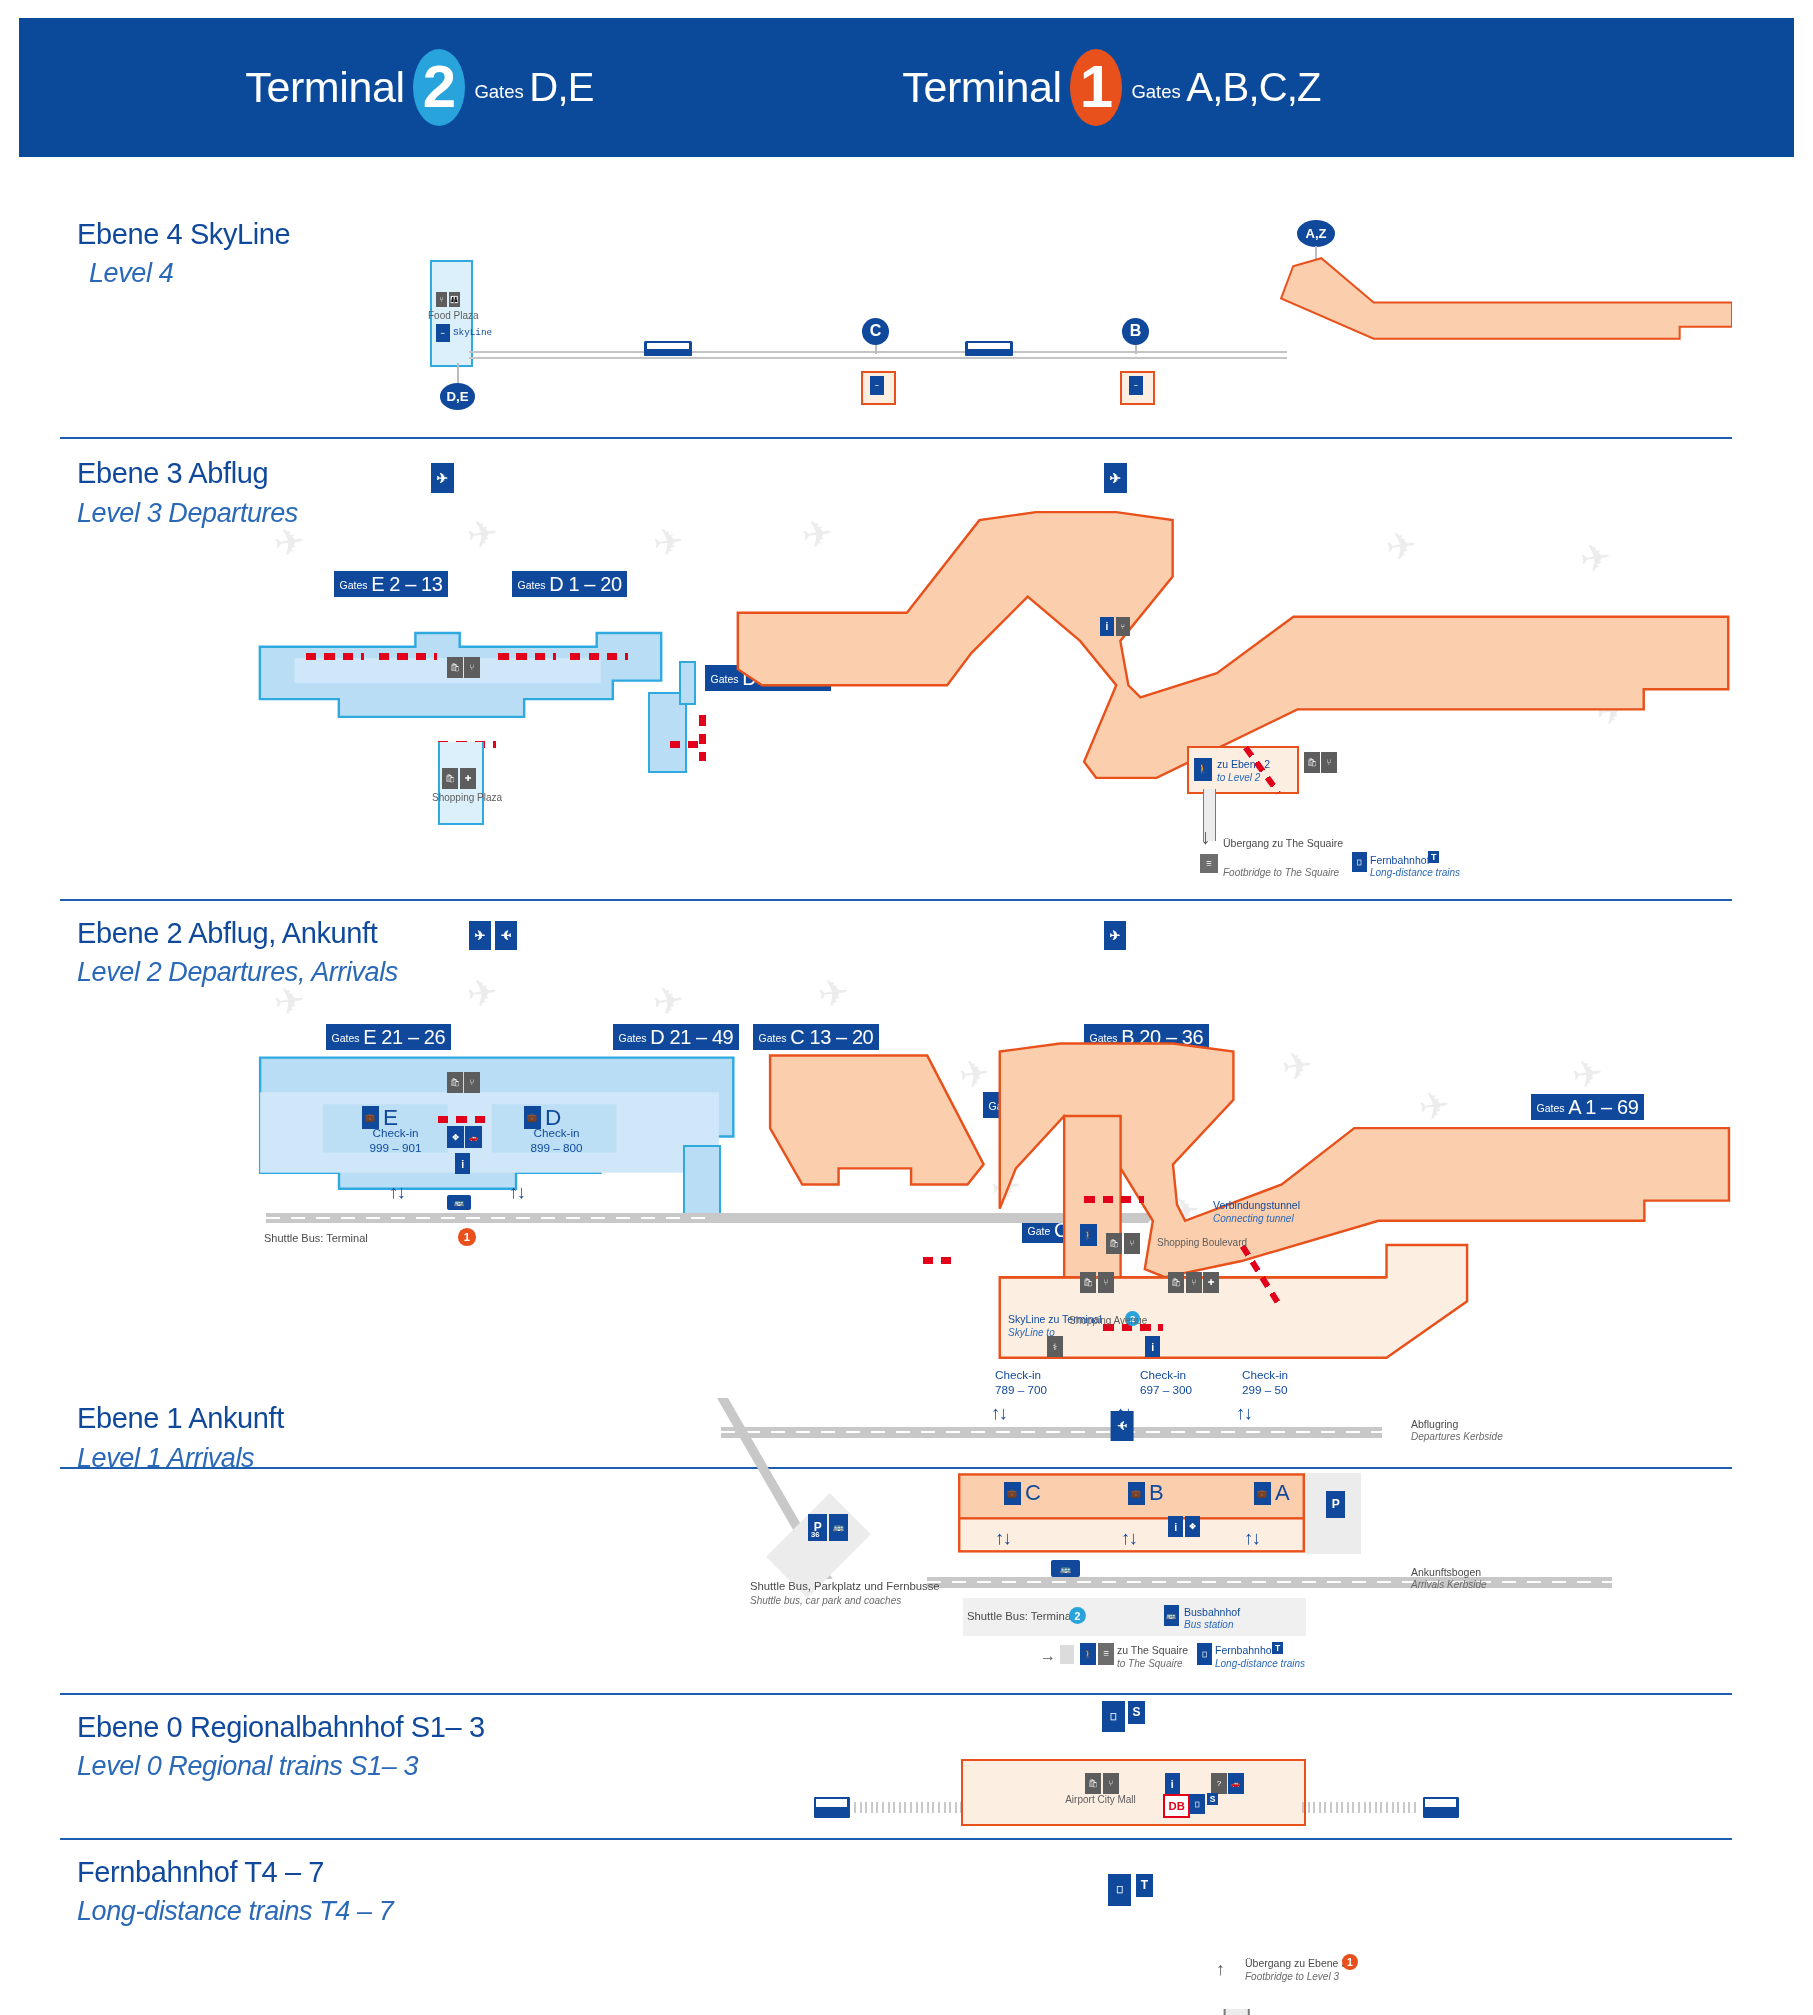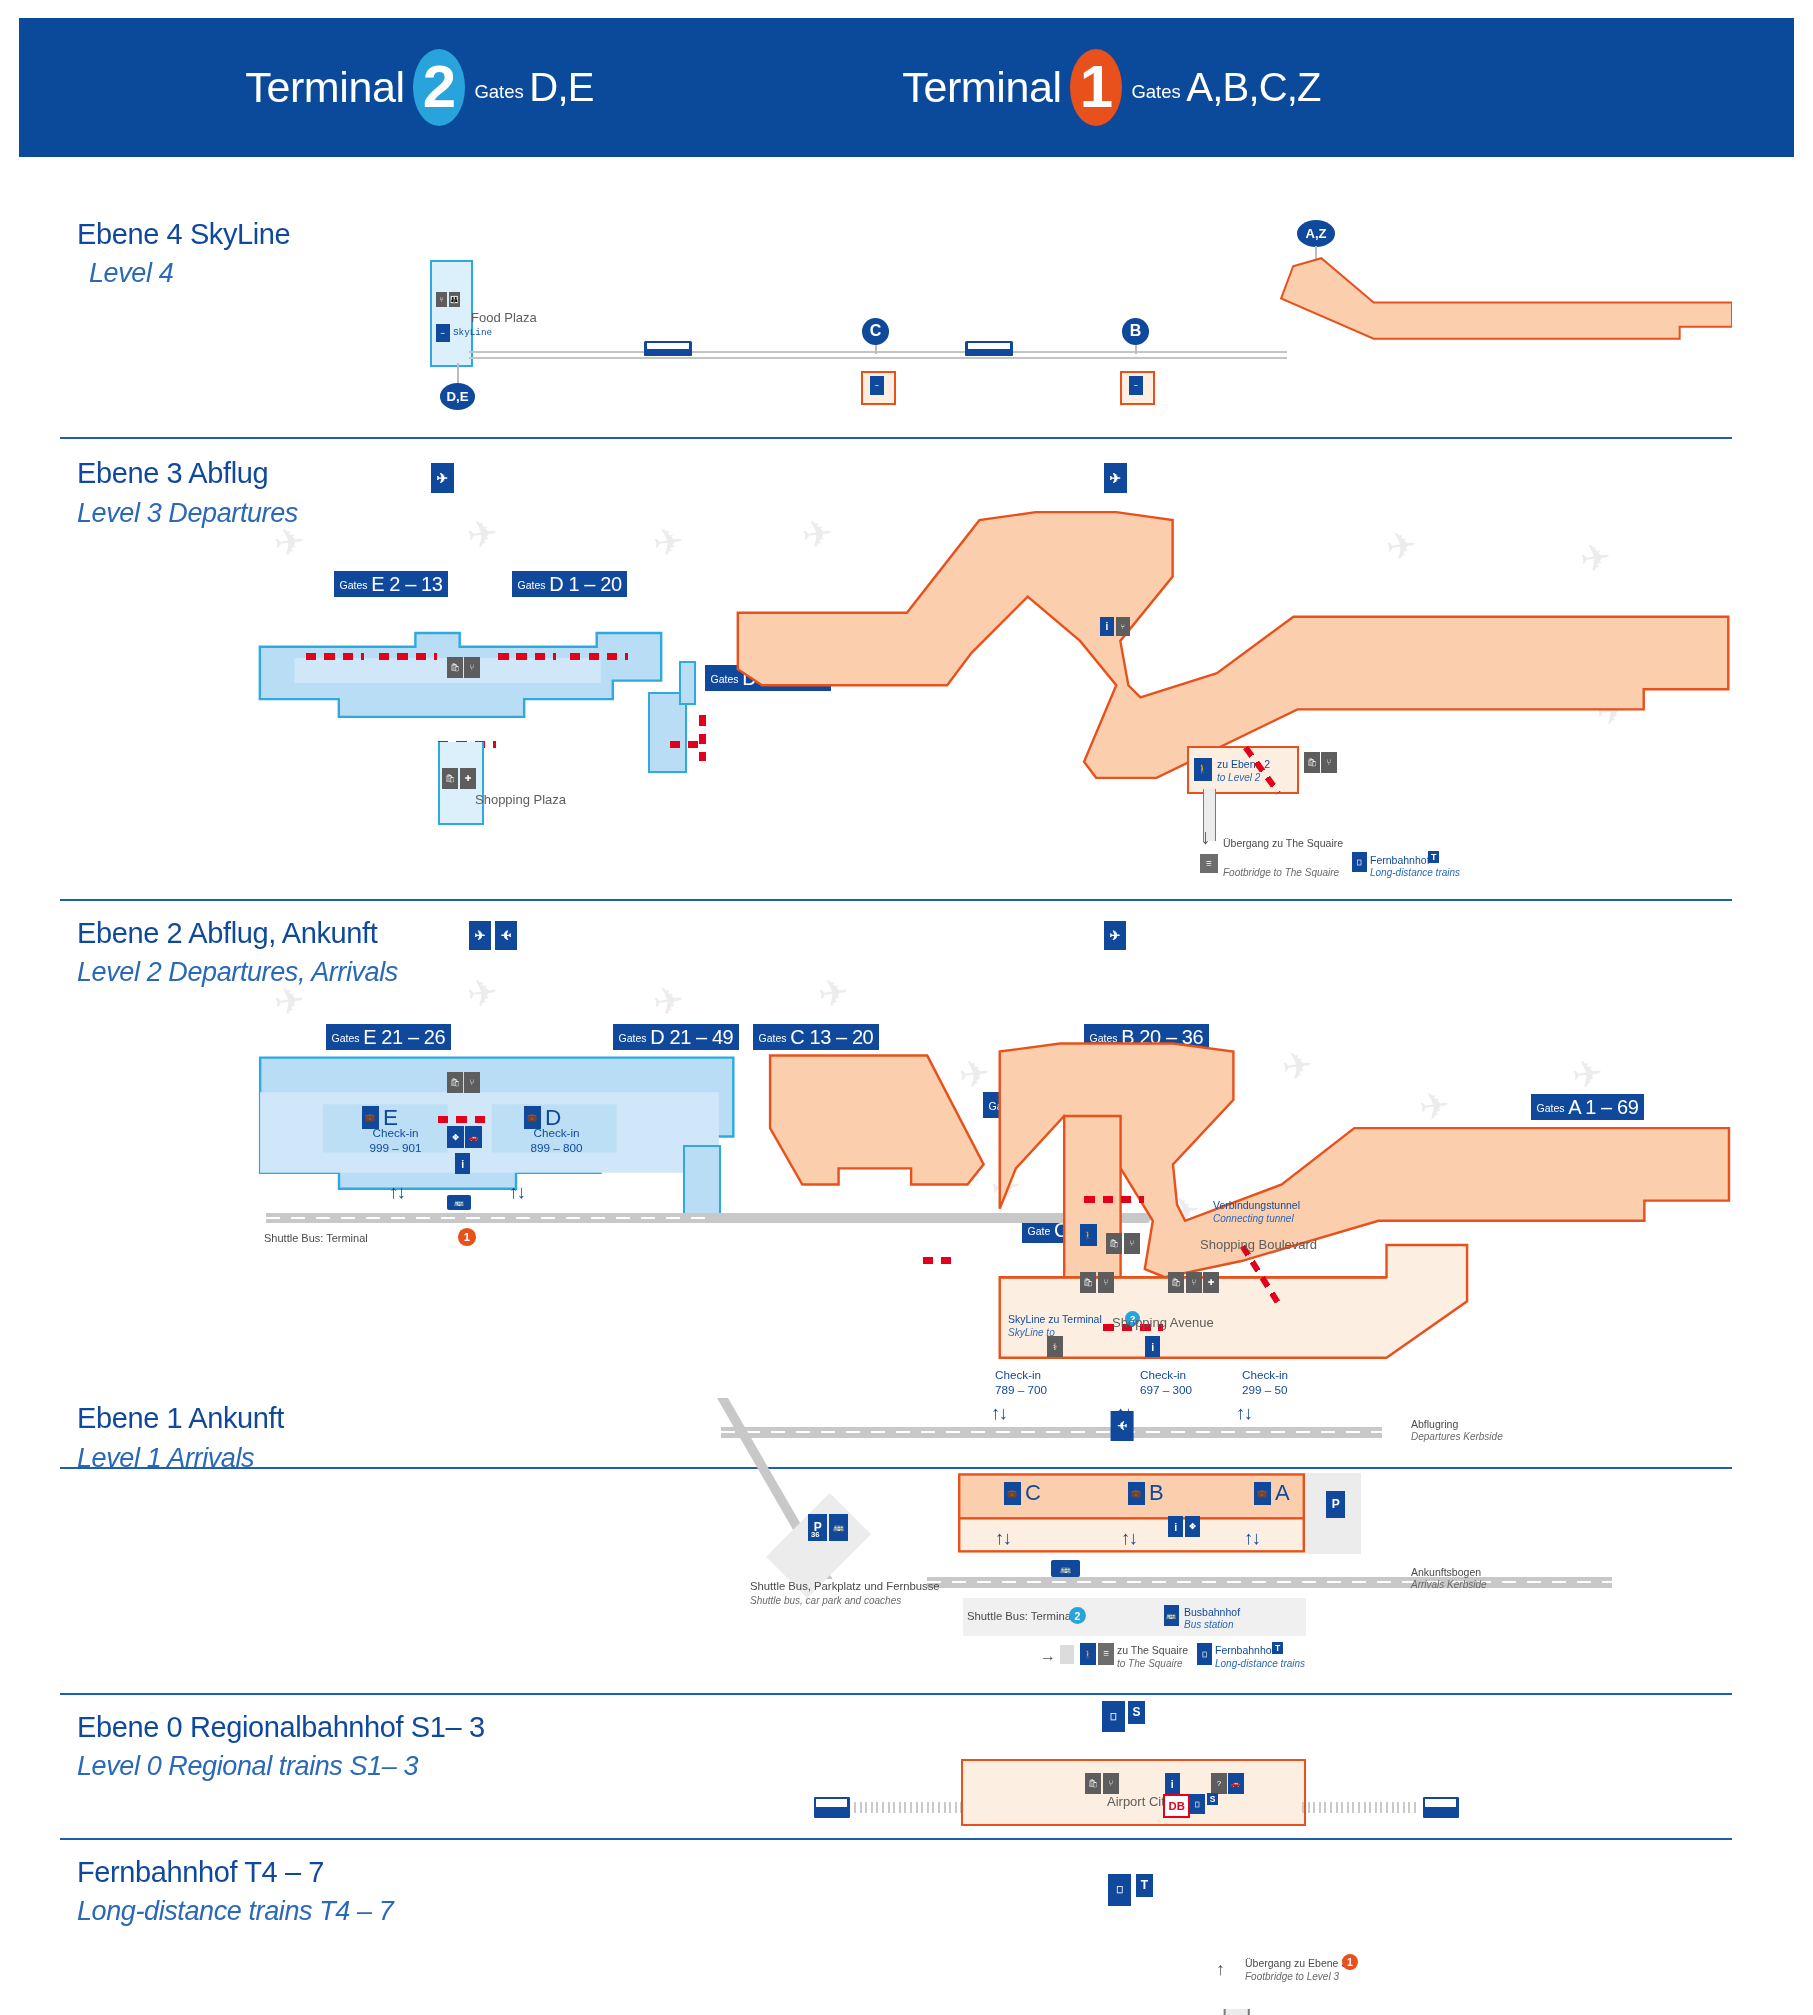--- a/index.html
+++ b/index.html
@@ -44,21 +44,21 @@
   .ctrl-dash-v{position:absolute;width:7.3px;background:repeating-linear-gradient(180deg,#e2001a 0 10.5px,transparent 10.5px 18.5px);}
 
   .road{position:absolute;background:#c8c8c8;}
   .road .dash{position:absolute;left:0;top:50%;transform:translateY(-50%);width:100%;height:2px;background:repeating-linear-gradient(90deg,#fff 0 13.7px,transparent 13.7px 25px);}
   .sleepers{position:absolute;background:repeating-linear-gradient(90deg,#c9c9c9 0 2px,transparent 2px 5.6px);}
 
   .mapnote-de{position:absolute;color:#10499b;font-size:10.5px;white-space:nowrap;}
   .mapnote-en{position:absolute;color:#2a68b8;font-size:10px;font-style:italic;white-space:nowrap;}
   .mapnote-gde{position:absolute;color:#4a4a4a;font-size:10.5px;white-space:nowrap;}
   .mapnote-gen{position:absolute;color:#6a6a6a;font-size:10px;font-style:italic;white-space:nowrap;}
-  .smalllbl{position:absolute;color:#5d5d5d;font-size:13px;white-space:nowrap;text-align:center;margin-left:43px;}
+  .smalllbl{position:absolute;color:#5d5d5d;font-size:10px;white-space:nowrap;text-align:center;}
   .chk-de{position:absolute;color:#10499b;font-size:11.7px;white-space:nowrap;text-align:center;}
 
   .plane-ghost{position:absolute;color:#ececec;font-size:37px;line-height:1;user-select:none;}
 
   
   .updown{position:absolute;color:#10499b;font-size:18.5px;letter-spacing:-1.6px;font-weight:bold;white-space:nowrap;}
 
   
   #legend{position:absolute;left:60px;top:2196px;width:1693px;}
 </style>

